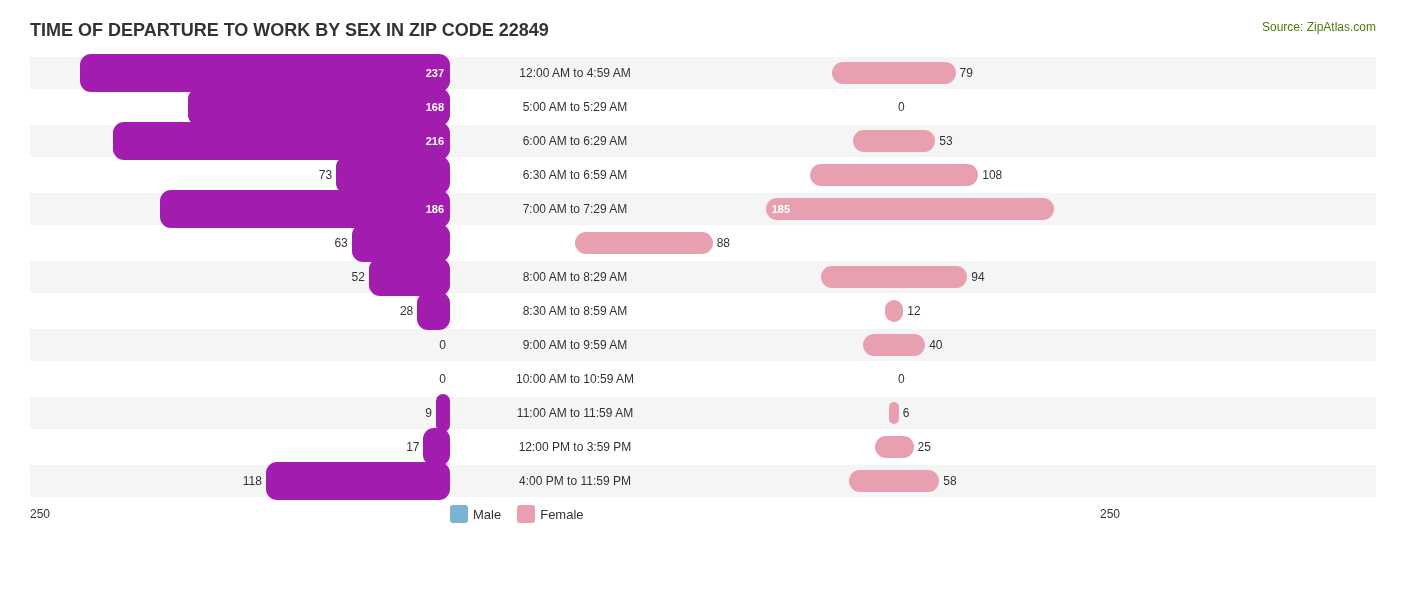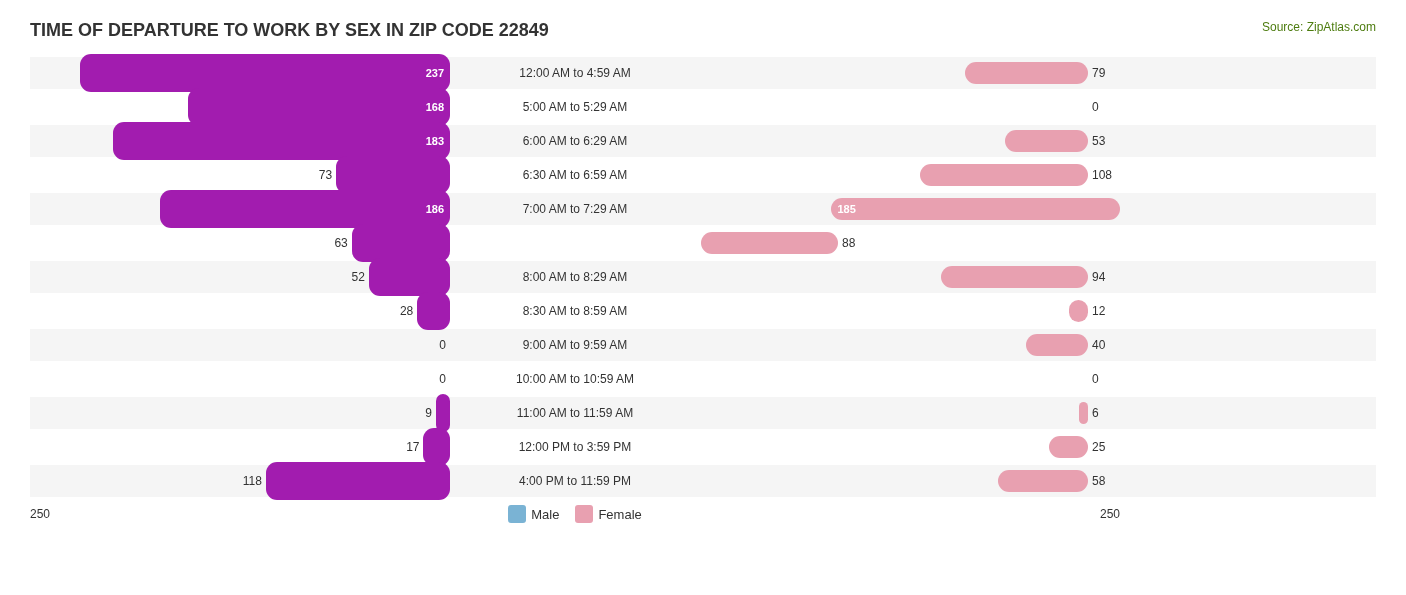--- a/index.html
+++ b/index.html
@@ -72,21 +72,21 @@
       text-align: center;
       font-size: 12px;
       color: #333;
       flex-shrink: 0;
       padding: 0 8px;
     }
     .right-bar-area {
       width: 420px;
       display: flex;
       align-items: center;
-      justify-content: flex-end;
+      justify-content: center;
       position: relative;
       height: 100%;
     }
     .right-bar {
       height: 22px;
       background: #e8a0b0;
       border-radius: 11px;
       display: flex;
       align-items: center;
       padding-left: 6px;
@@ -115,21 +115,20 @@
     }
     .axis-right {
       width: 420px;
       text-align: right;
       font-size: 12px;
       color: #333;
     }
     .legend {
       width: 250px;
       display: flex;
-      justify-content: center;
       align-items: center;
       gap: 16px;
       font-size: 13px;
       color: #333;
       flex-shrink: 0;
     }
     .legend-item {
       display: flex;
       align-items: center;
       gap: 5px;
@@ -174,21 +173,21 @@
         </div>
       </div>
       <div class="center-label">5:00 AM to 5:29 AM</div>
       <div class="right-bar-area">
         <span class="right-value">0</span>
       </div>
     </div>
     <div class="row">
       <div class="left-bar-area">
         <div class="left-bar" style="width: 336.96px;">
-          <span class="left-bar-label">183</span>
+          <span class="left-bar-label">216</span>
         </div>
       </div>
       <div class="center-label">6:00 AM to 6:29 AM</div>
       <div class="right-bar-area">
         <div class="right-bar" style="width: 82.68px;"></div>
         <span class="right-value">53</span>
       </div>
     </div>
     <div class="row">
       <div class="left-bar-area">

